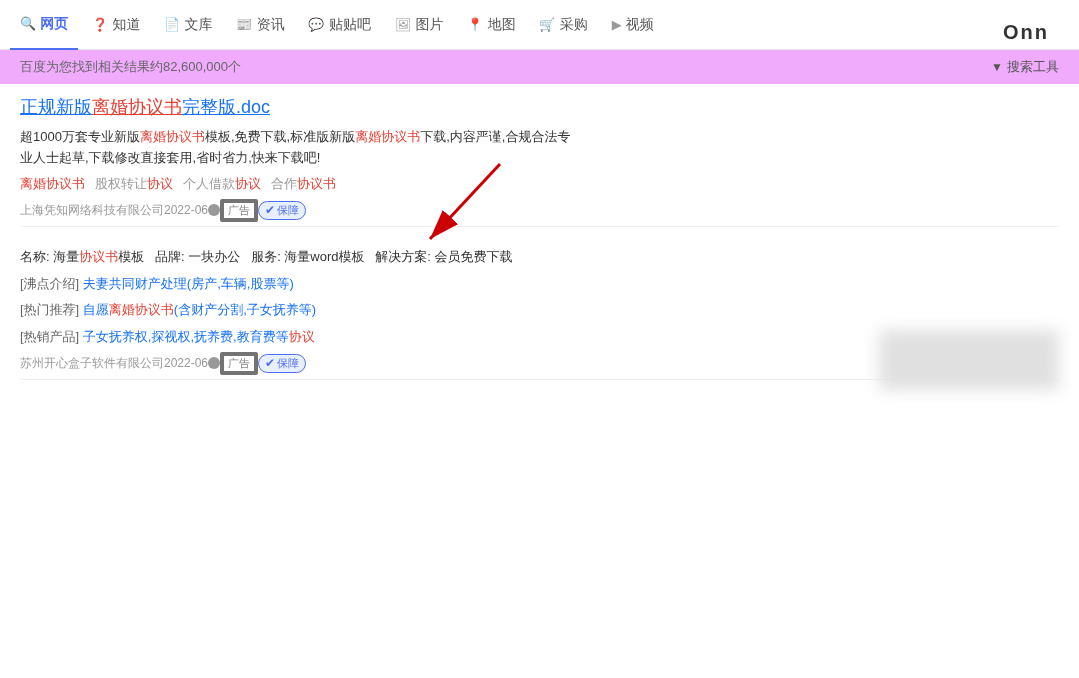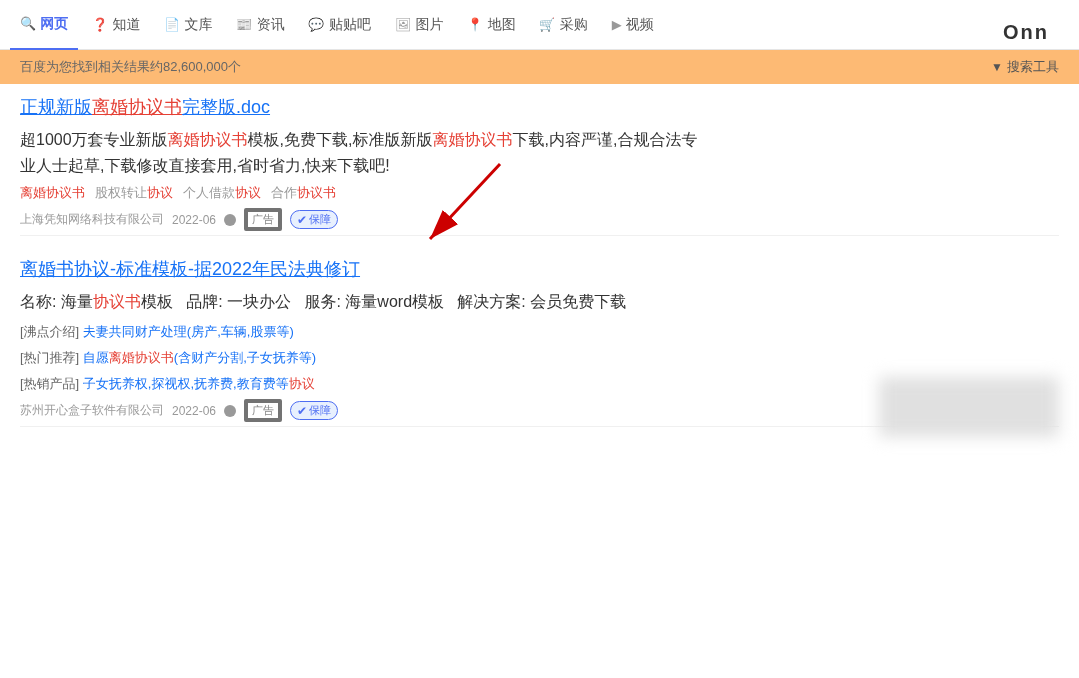--- a/index.html
+++ b/index.html
@@ -60,21 +60,21 @@
       padding: 0 20px;
       letter-spacing: 2px;
     }
 
     
     .results-bar {
       display: flex;
       align-items: center;
       justify-content: space-between;
       padding: 8px 20px;
-      background: #fdba74;
+      background: #f0abfc;
       color: #666;
       font-size: 13px;
     }
     .search-tools {
       display: flex;
       align-items: center;
       gap: 4px;
       color: #555;
       cursor: pointer;
       font-size: 13px;
@@ -98,21 +98,21 @@
       font-size: 18px;
       color: #1772f6;
       text-decoration: underline;
       cursor: pointer;
       margin-bottom: 6px;
       display: block;
       line-height: 1.5;
     }
     .result-title .highlight { color: #e54035; text-decoration: underline; }
     .result-desc {
-      font-size: 16px;
+      font-size: 13px;
       color: #333;
       line-height: 1.6;
       margin-bottom: 6px;
     }
     .result-desc .hl { color: #e54035; }
 
     
     .tags-row {
       display: flex;
       gap: 10px;
@@ -123,21 +123,20 @@
       font-size: 13px;
       color: #999;
       cursor: pointer;
     }
     .tag .hl { color: #e54035; }
 
     
     .source-row {
       display: flex;
       align-items: center;
-      gap: 8px;
       font-size: 12px;
       color: #999;
       flex-wrap: wrap;
     }
     .ad-badge {
       color: #888;
       border: 4px solid #737373;
       padding: 0 4px;
       border-radius: 2px;
       font-size: 11px;
@@ -282,23 +281,20 @@
       <span class="dot-icon"></span>
       <span class="ad-badge">广告</span>
       <span class="bao-badge">
         <span class="verified-icon">✔</span>
         <span>保障</span>
       </span>
     </div>
   </div>
 
   <div class="result-item">
-    <a class="result-title">
-      <span>离婚书协议-标准模板-据2022年民法典修订</span>
-    </a>
     <div class="result-desc">
       名称: 海量<span class="hl">协议书</span>模板&nbsp;&nbsp;&nbsp;品牌: 一块办公&nbsp;&nbsp;&nbsp;服务: 海量word模板&nbsp;&nbsp;&nbsp;解决方案: 会员免费下载
     </div>
 
     <div class="sub-link">
       <span class="label">[沸点介绍]</span>
       <a class="link-text">夫妻共同财产处理(房产,车辆,股票等)</a>
     </div>
     <div class="sub-link">
       <span class="label">[热门推荐]</span>

